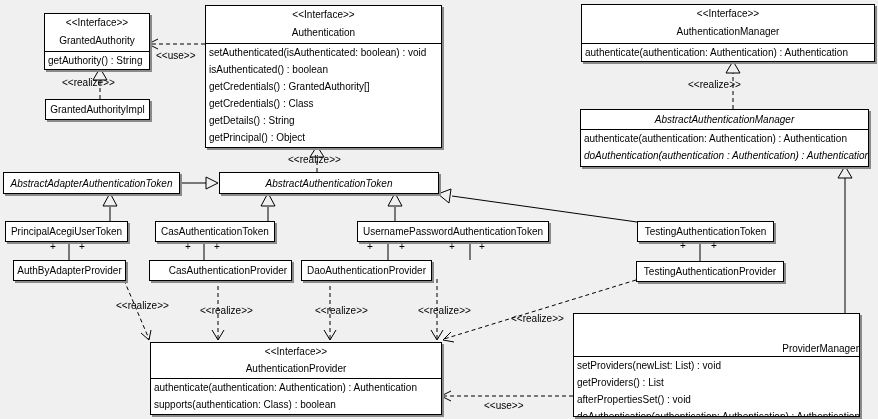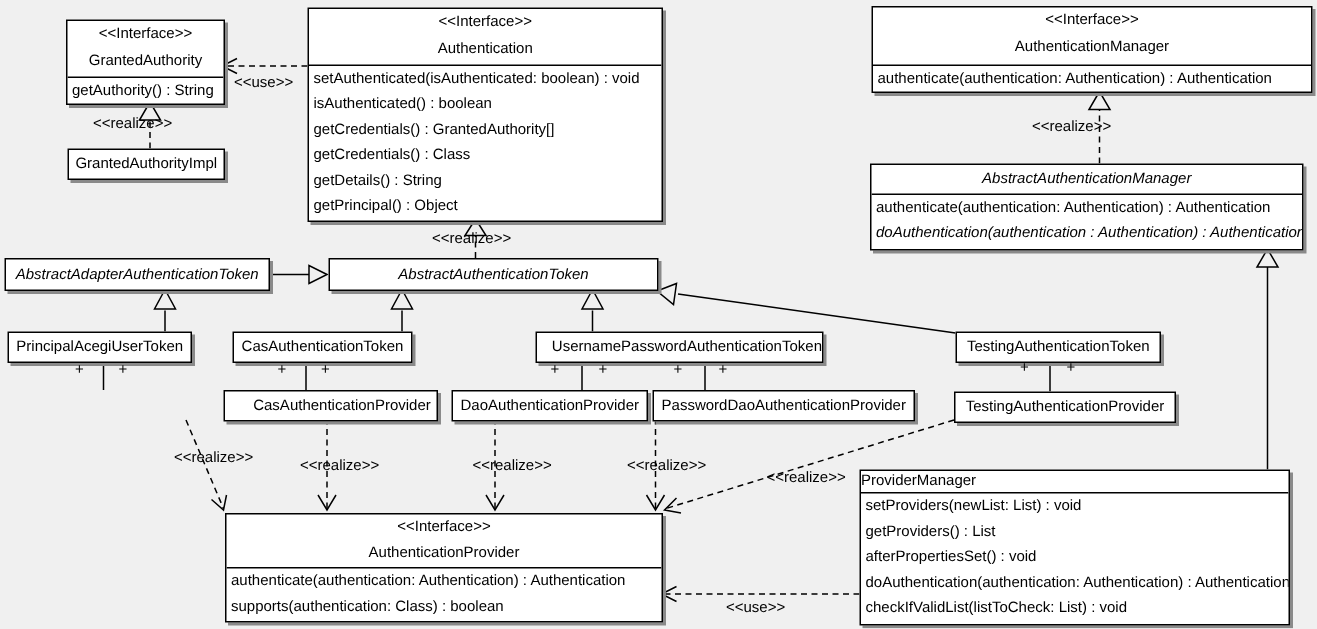--- a/index.html
+++ b/index.html
@@ -23,32 +23,32 @@
   #b-auth{left:205px;top:5px;width:235px;height:141px;}
   #b-auth .hdr{height:37px;}
   #b-am{left:581px;top:4px;width:292px;height:56px;}
   #b-am .hdr{height:38px;}
   #b-aam{left:580px;top:109px;width:287px;height:56px;}
   #b-aam .hdr{height:19px;}
   #b-aaat{left:3px;top:172px;width:175px;height:20px;justify-content:center;}
   #b-aat{left:219px;top:172px;width:218px;height:20px;}
   #b-paut{left:5px;top:221px;width:121px;height:19px;}
   #b-cat{left:155px;top:221px;width:118px;height:19px;}
-  #b-upat{left:357px;top:221px;width:190px;height:19px;justify-content:flex-end;}
+  #b-upat{left:357px;top:221px;width:190px;height:19px;}
   #b-tat{left:637px;top:221px;width:135px;height:19px;}
   #b-abap{left:13px;top:260px;width:111px;height:19px;}
   #b-cap{left:149px;top:260px;width:126px;height:19px;padding-left:15px;}
   #b-dap{left:301px;top:260px;width:129px;height:19px;}
   #b-pdap{left:435px;top:260px;width:173px;height:19px;}
   #b-tap{left:636px;top:261px;width:146px;height:19px;}
   #b-ap{left:150px;top:342px;width:290px;height:71px;}
   #b-ap .hdr{height:35px;}
   #b-ap .hrow{line-height:17px;height:17px;}
   #b-pm{left:573px;top:313px;width:285px;height:102px;}
-  #b-pm .hdr{height:14px;line-height:14px;text-align:left;}
+  #b-pm .hdr{height:14px;line-height:14px;text-align:right;margin-top:28px;}
 
   #l-use-top{left:156px;top:51px;}
   #l-rlz-ga{left:62px;top:78px;}
   #l-rlz-auth{left:288px;top:155px;}
   #l-rlz-am{left:688px;top:80px;}
   #l-rlz-1{left:116px;top:301px;}
   #l-rlz-2{left:200px;top:306px;}
   #l-rlz-3{left:315px;top:306px;}
   #l-rlz-4{left:418px;top:306px;}
   #l-rlz-5{left:511px;top:314px;}
@@ -172,28 +172,28 @@
   <div class="cls single" id="b-cat">
     <span>CasAuthenticationToken</span>
   </div>
   <div class="cls single" id="b-upat">
     <span>UsernamePasswordAuthenticationToken</span>
   </div>
   <div class="cls single" id="b-tat">
     <span>TestingAuthenticationToken</span>
   </div>
 
+  <div class="cls single" id="b-abap">
+    <span>AuthByAdapterProvider</span>
+  </div>
   <div class="cls single" id="b-cap">
     <span>CasAuthenticationProvider</span>
   </div>
   <div class="cls single" id="b-dap">
     <span>DaoAuthenticationProvider</span>
-  </div>
-  <div class="cls single" id="b-pdap">
-    <span>PasswordDaoAuthenticationProvider</span>
   </div>
   <div class="cls single" id="b-tap">
     <span>TestingAuthenticationProvider</span>
   </div>
 
   <div class="cls" id="b-ap">
     <div class="hdr">
       <div class="hrow">&lt;&lt;Interface&gt;&gt;</div>
       <div class="hrow">AuthenticationProvider</div>
     </div>

